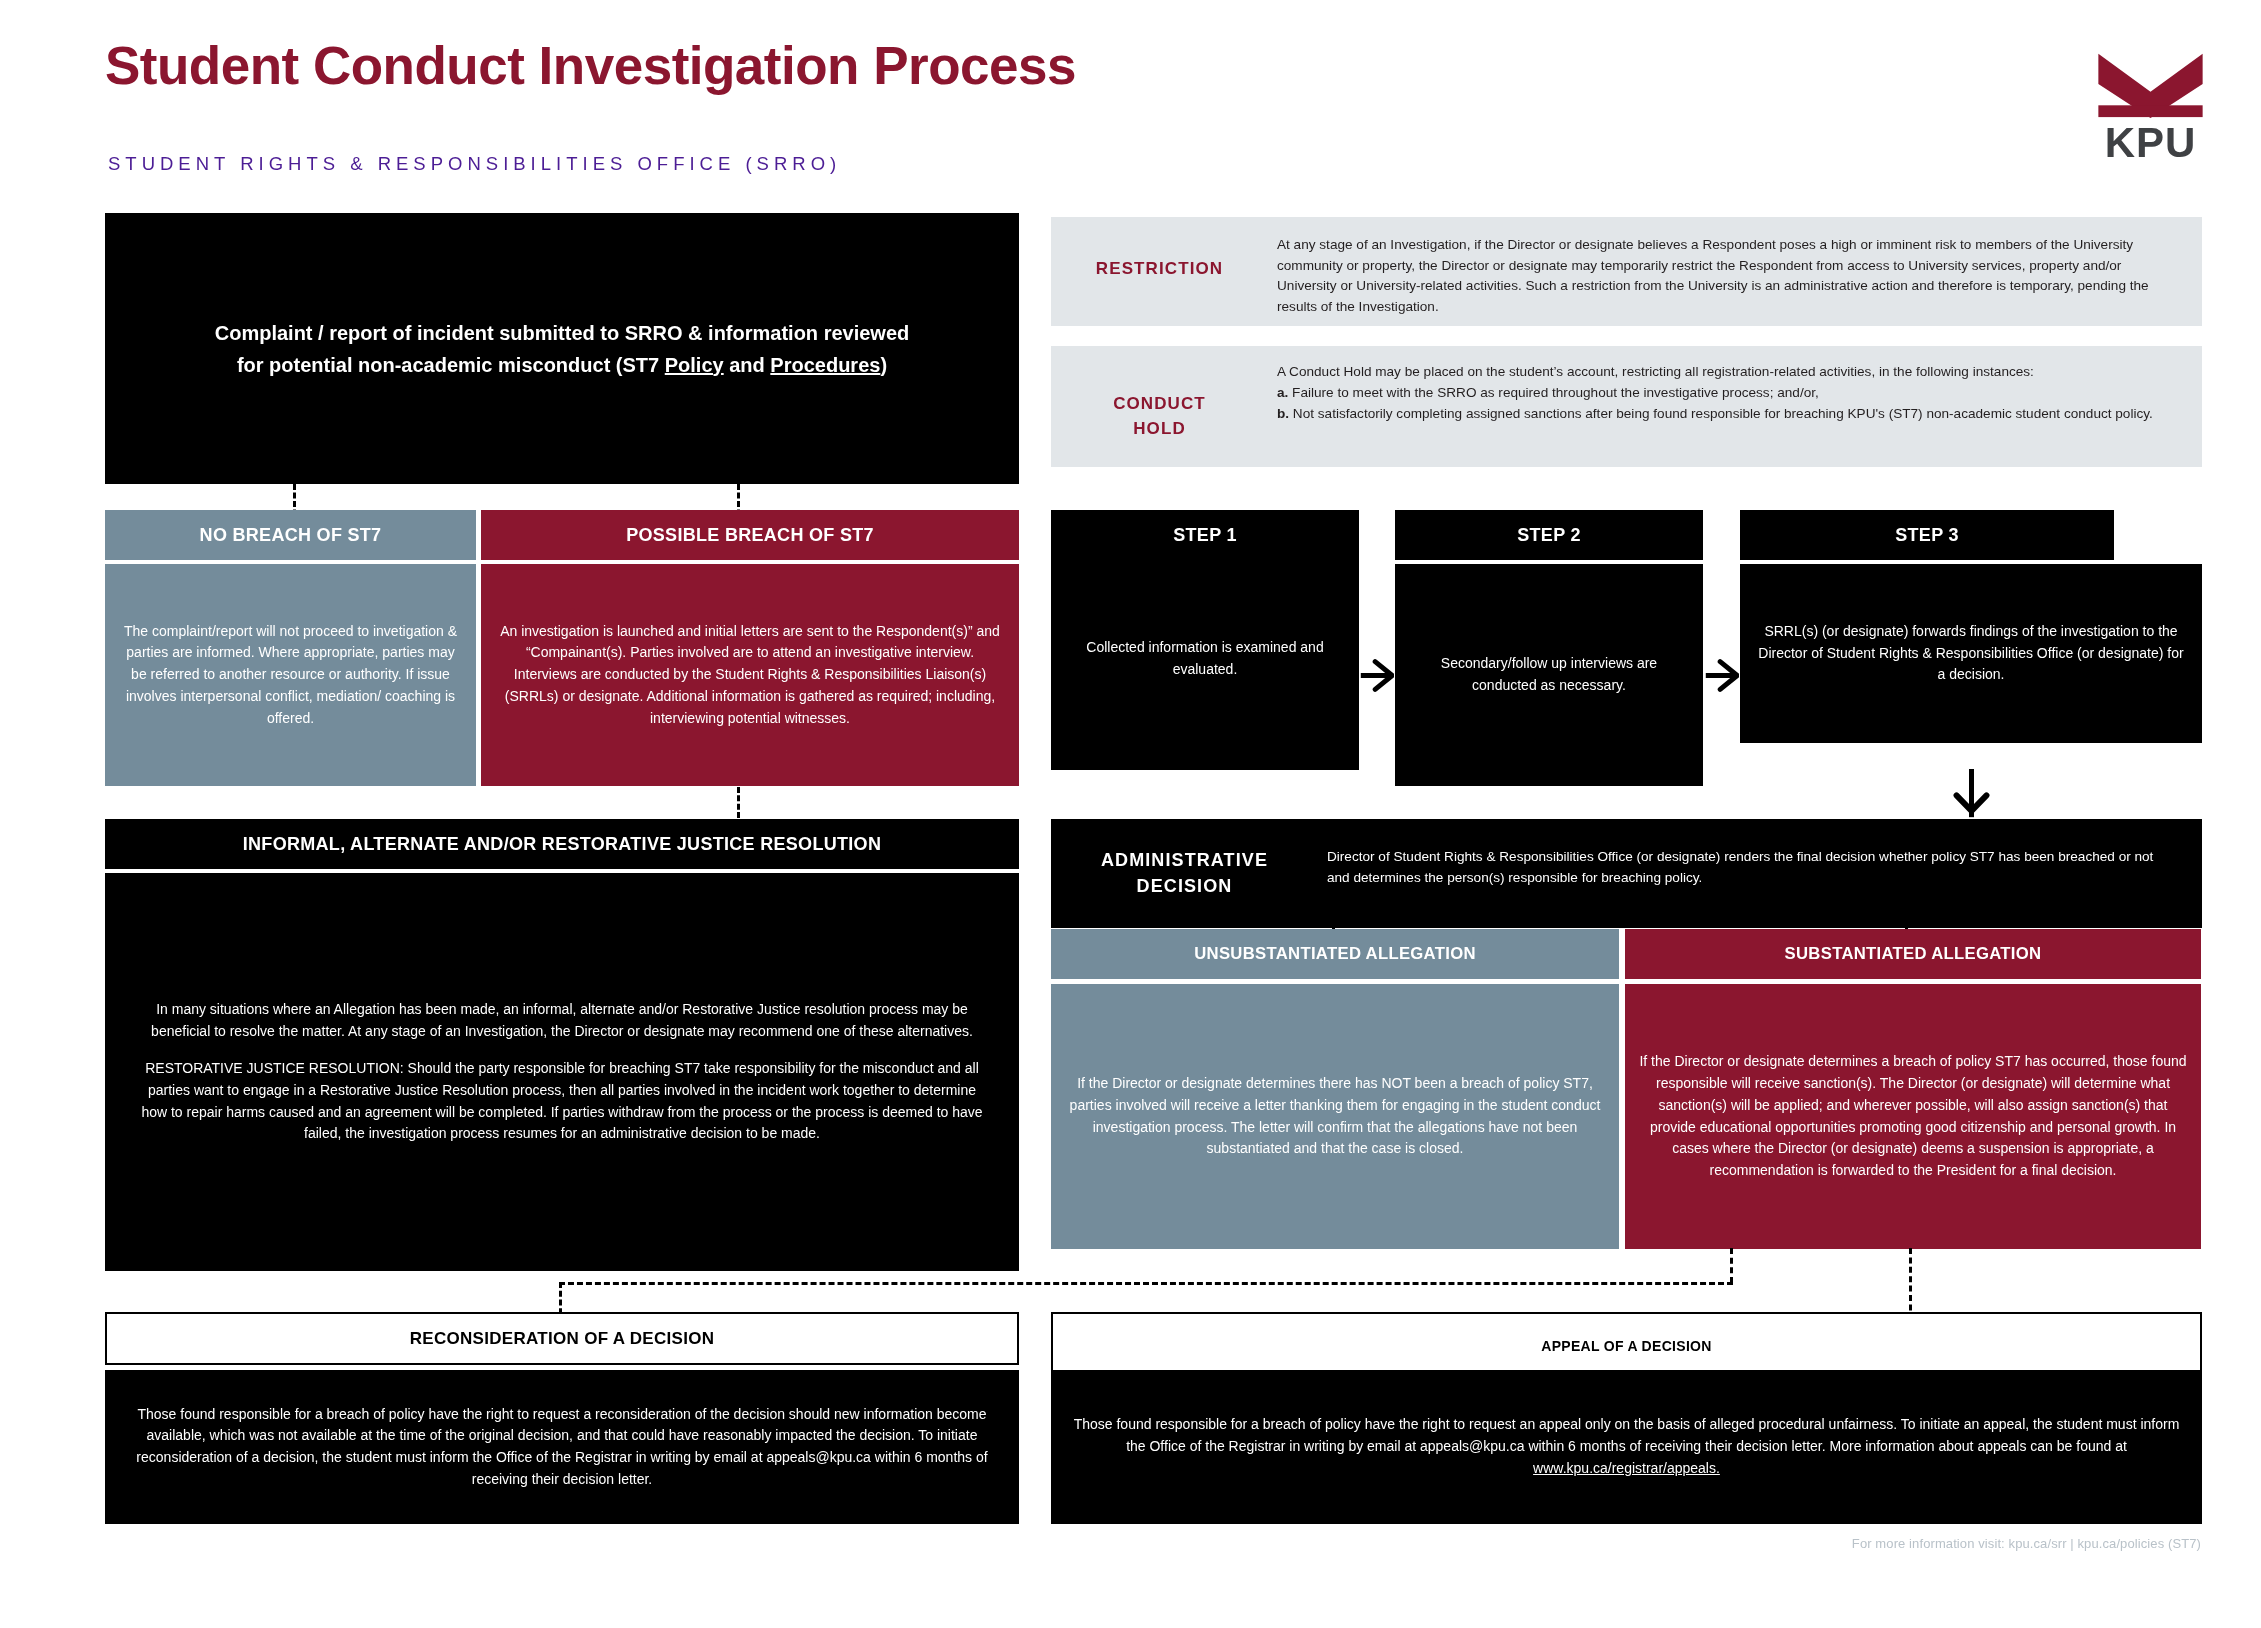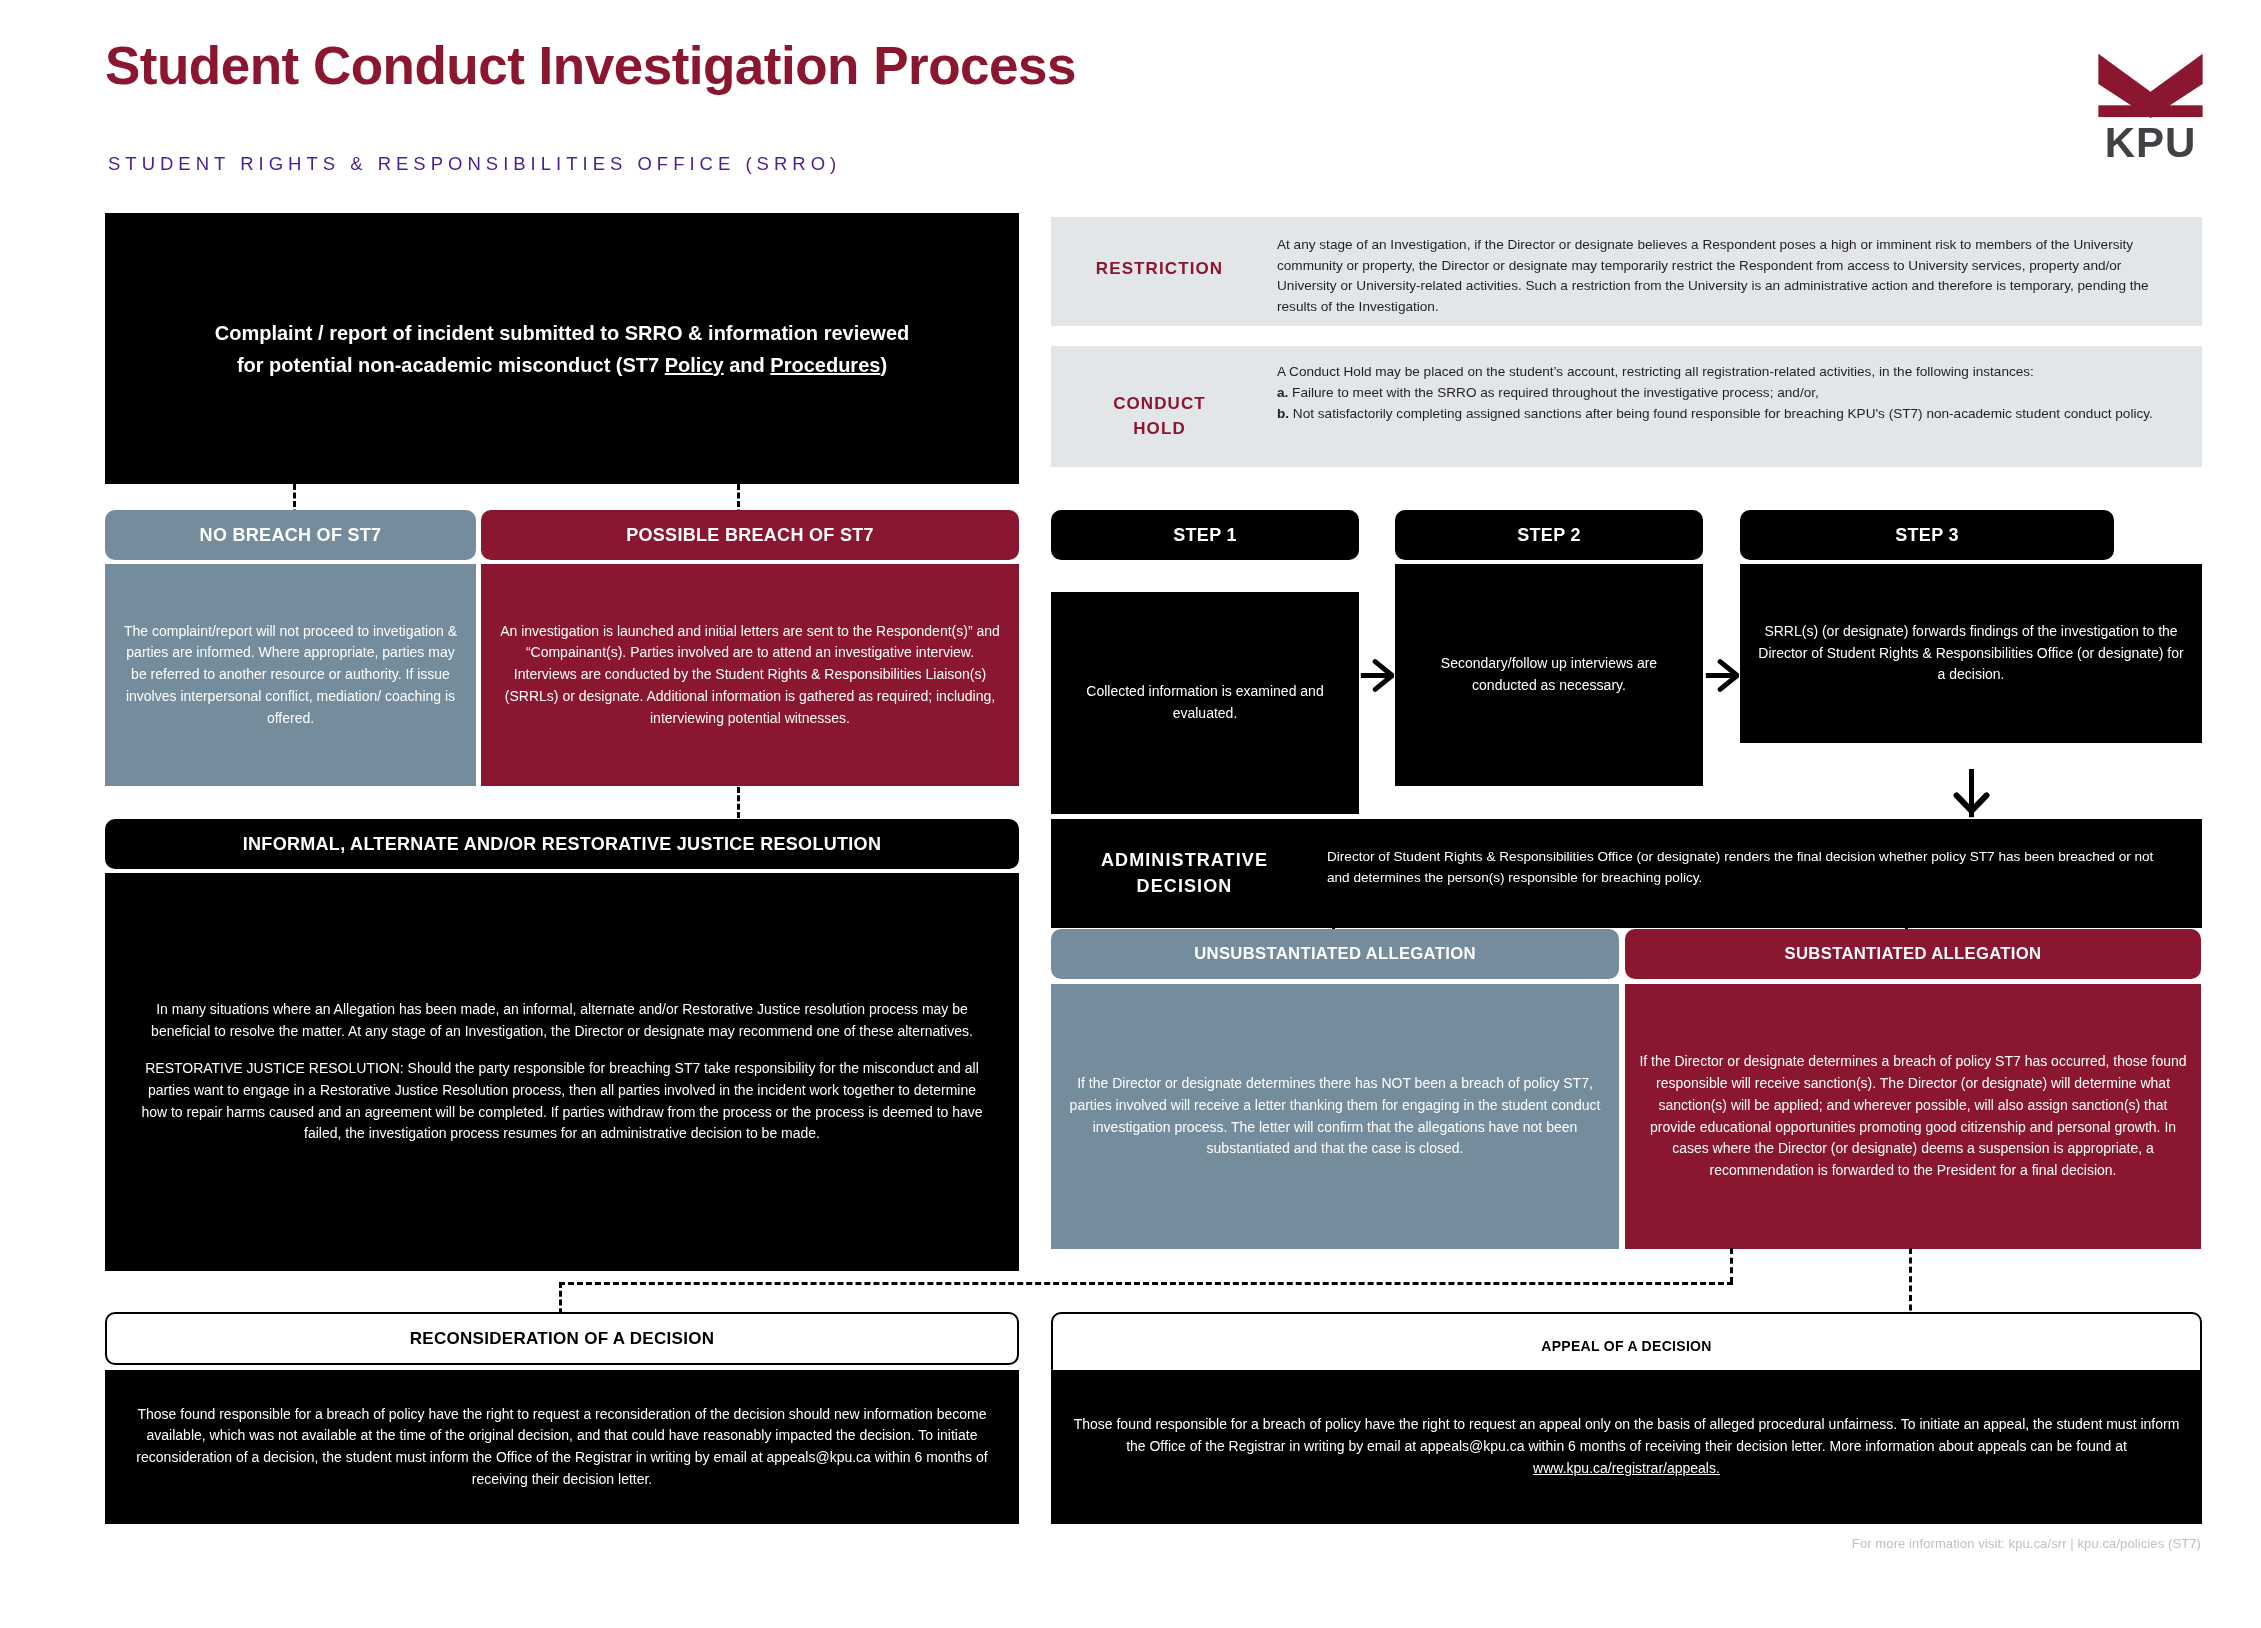--- a/index.html
+++ b/index.html
@@ -64,21 +64,20 @@
   .wht  { background: #ffffff; color: #000000; border: 2.3px solid #000000; }
   .lgry { background: #E2E6E9; color: #231f20; }
 
   .hdr-label {
     display: flex;
     align-items: center;
     justify-content: center;
     font-weight: bold;
     letter-spacing: 0.3px;
     text-align: center;
-    border-radius: 10px;
   }
   .body-text {
     display: flex;
     align-items: center;
     justify-content: center;
     text-align: center;
     line-height: 1.55;
     padding: 0 14px;
     box-sizing: border-box;
   }
@@ -181,21 +180,21 @@
 <div class="vdash" style="left:293px; top:484px; height:40px;"></div>
 <div class="vdash" style="left:737px; top:484px; height:40px;"></div>
 
 <div class="box gry hdr-label" style="left:105px; top:510px; width:371px; height:50px; font-size:18px;">NO BREACH OF ST7</div>
 <div class="box gry body-text" style="left:105px; top:564px; width:371px; height:222px; font-size:14px;">The complaint/report will not proceed to invetigation &amp; parties are informed. Where appropriate, parties may be referred to another resource or authority. If issue involves interpersonal conflict, mediation/ coaching is offered.</div>
 
 <div class="box crim hdr-label" style="left:481px; top:510px; width:538px; height:50px; font-size:18px;">POSSIBLE BREACH OF ST7</div>
 <div class="box crim body-text" style="left:481px; top:564px; width:538px; height:222px; font-size:14px;">An investigation is launched and initial letters are sent to the Respondent(s)” and “Compainant(s). Parties involved are to attend an investigative interview. Interviews are conducted by the Student Rights &amp; Responsibilities Liaison(s) (SRRLs) or designate. Additional information is gathered as required; including, interviewing potential witnesses.</div>
 
 <div class="box blk hdr-label" style="left:1051px; top:510px; width:308px; height:50px; font-size:18px;">STEP 1</div>
-<div class="box blk body-text" style="left:1051px; top:592px; width:308px; height:222px; font-size:14px;">Collected information is examined and evaluated.</div>
+<div class="box blk body-text" style="left:1051px; top:548px; width:308px; height:222px; font-size:14px;">Collected information is examined and evaluated.</div>
 
 <svg class="arrow-right" style="left:1359px; top:658px;" viewBox="0 0 78 78">
   <line x1="4" y1="39" x2="74" y2="39" stroke="#000" stroke-width="11"></line>
   <polyline points="36,8 74,39 36,70" fill="none" stroke="#000" stroke-width="11" stroke-linecap="round" stroke-linejoin="round"></polyline>
 </svg>
 
 <div class="box blk hdr-label" style="left:1395px; top:510px; width:308px; height:50px; font-size:18px;">STEP 2</div>
 <div class="box blk body-text" style="left:1395px; top:564px; width:308px; height:222px; font-size:14px;">Secondary/follow up interviews are conducted as necessary.</div>
 
 <svg class="arrow-right" style="left:1704px; top:658px;" viewBox="0 0 78 78">

